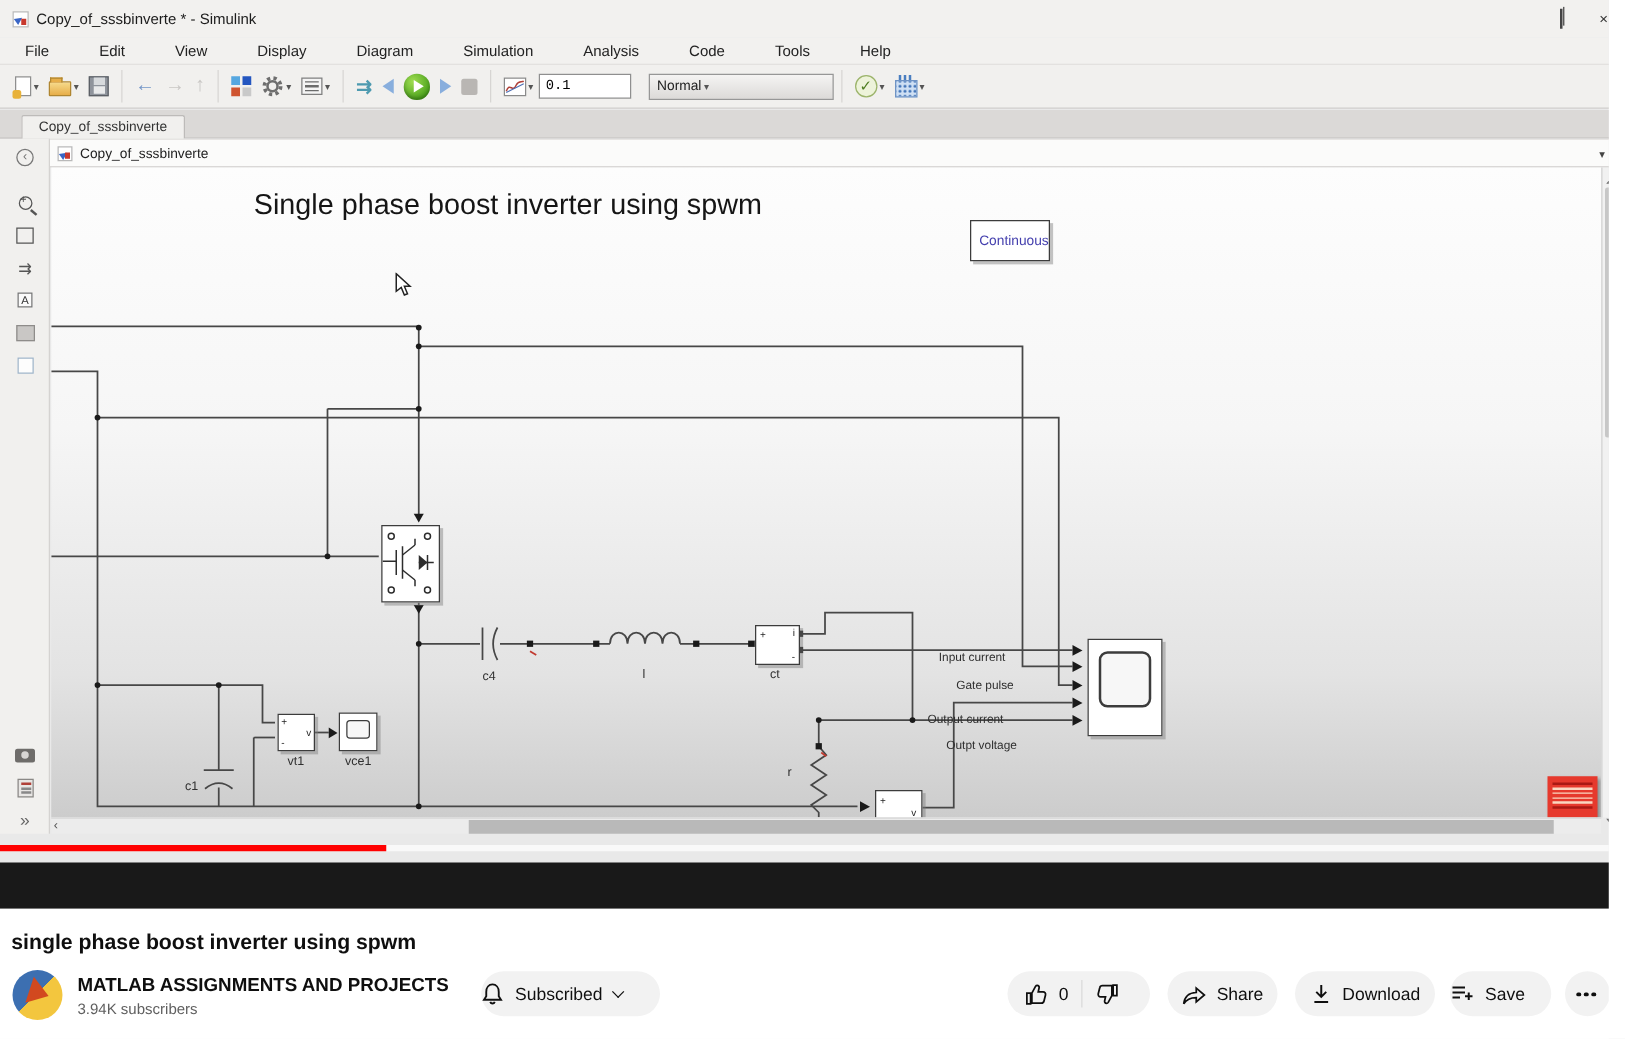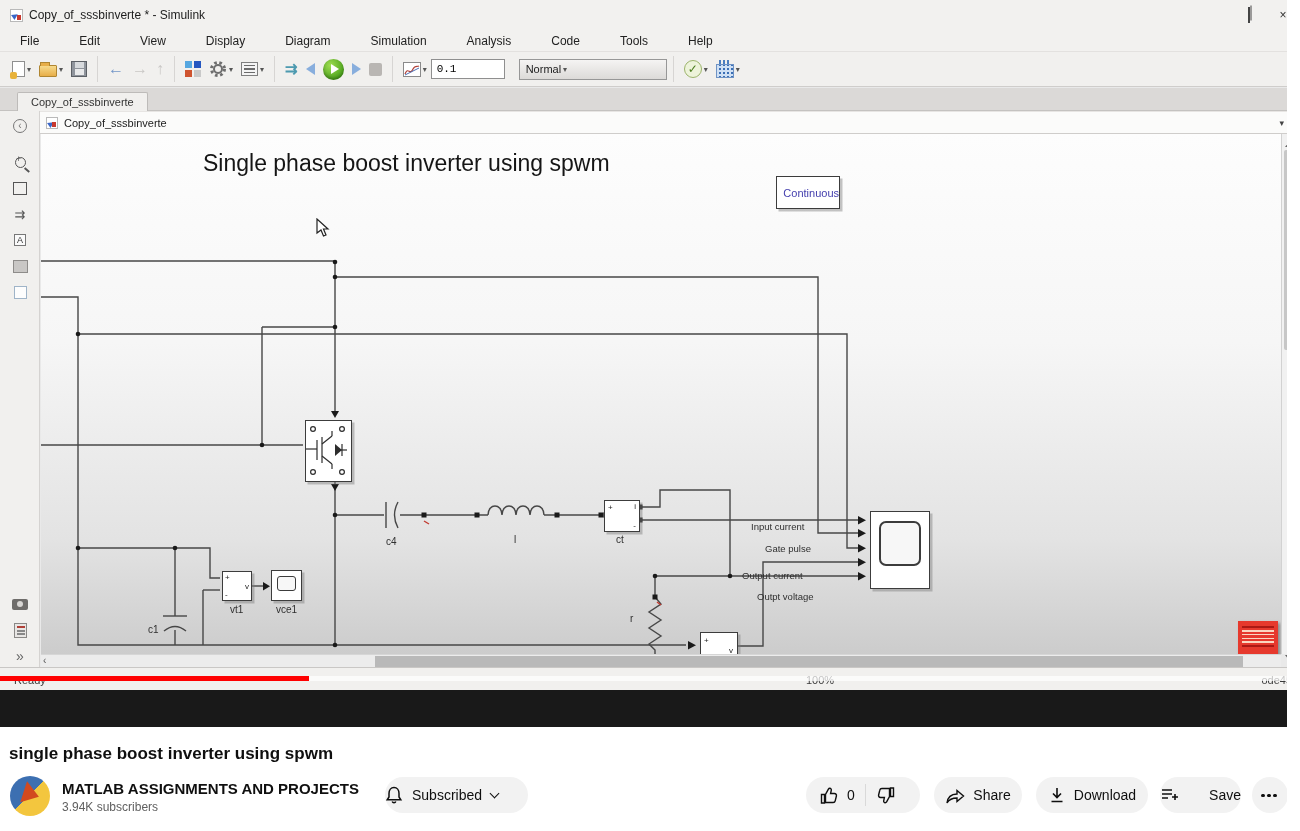--- a/index.html
+++ b/index.html
@@ -408,25 +408,20 @@
     <div class="vscroll">
       <div class="tri-up"></div>
       <div class="vthumb"></div>
       <div class="tri-dn"></div>
     </div>
     <div class="hscroll">
       <span class="hsarr">‹</span>
       <div class="hthumb"></div>
     </div>
 
-    <div class="statusbar">
-      <span style="position:absolute;left:14px;top:6px">Ready</span>
-      <span style="position:absolute;left:806px;top:6px">100%</span>
-      <span style="position:absolute;right:8px;top:6px">ode45</span>
-    </div>
 
     <div class="yt-progress">
       <div class="yt-played" style="width: 23.8%;"></div>
     </div>
 
     <div class="taskbar">
       
       
       
       
@@ -494,21 +489,21 @@
       <span>Share</span>
     </div>
 
     <div class="pill" style="left:1036px;width:112px;justify-content:center;gap:8px">
       <svg width="18" height="18" viewBox="0 0 18 18">
           <path d="M9,2 V11 M5,7.5 L9,11.5 L13,7.5 M3.5,15.5 H14.5" fill="none" stroke="#0f0f0f" stroke-width="1.6"></path>
         </svg>
       <span>Download</span>
     </div>
 
-    <div class="pill" style="left:1160px;width:81px;justify-content:space-between;gap:8px">
+    <div class="pill" style="left:1160px;width:81px;justify-content:flex-start;gap:8px">
       <svg width="20" height="18" viewBox="0 0 20 18">
           <path d="M2,4 H12 M2,8 H12 M2,12 H8 M15,8 V14 M12,11 H18" fill="none" stroke="#0f0f0f" stroke-width="1.6"></path>
         </svg>
       <span>Save</span>
     </div>
 
     <div class="more">
         <i></i>
       </div>
   </div>

